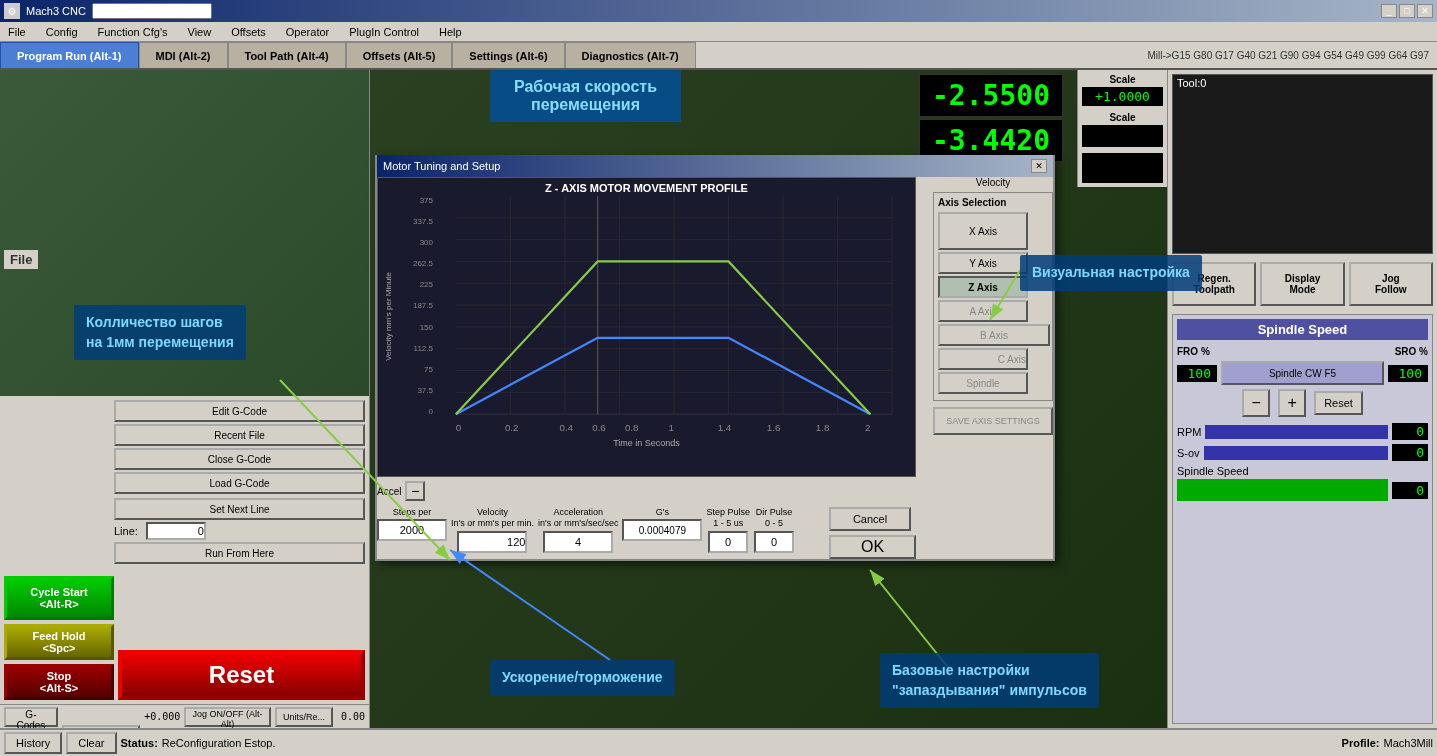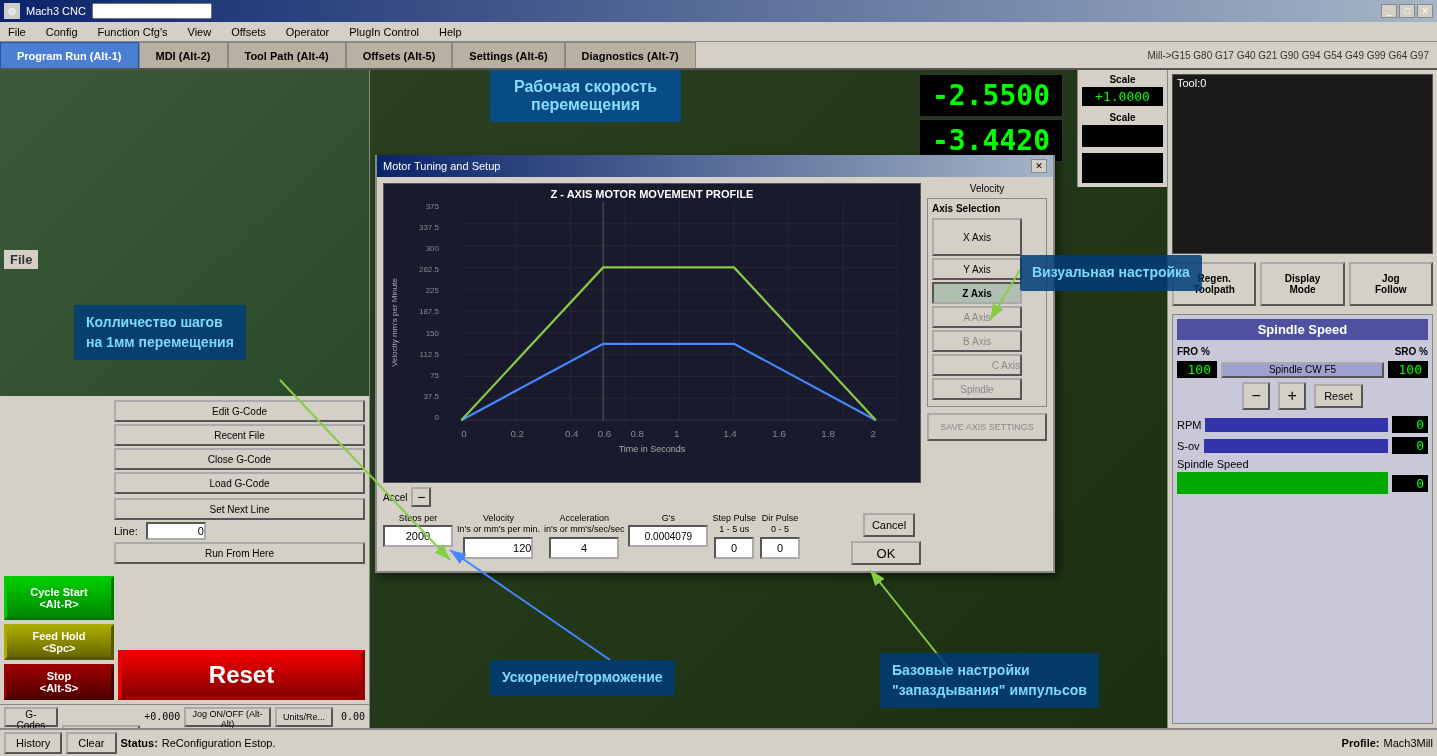--- a/index.html
+++ b/index.html
@@ -80,23 +80,22 @@
       padding: 0 6px; color: white; font-size: 11px;
     }
     .dialog-close-btn {
       width: 16px; height: 14px;
       background: #d4d0c8; border: 1px solid #888;
       font-size: 9px; cursor: pointer;
       display: flex; align-items: center; justify-content: center;
       color: black;
     }
     .dialog-content {
-      padding: 6px;
       display: flex;
-      gap: 6px;
+      gap: 17px;
     }
     .dialog-left {
       flex: 1;
     }
     .dialog-right {
       width: 120px;
     }
     .chart-area {
       background: #1a1a2e;
       border: 1px solid #555;
@@ -284,21 +283,21 @@
       <div style="background:#c8c8d8; margin:4px; padding:4px; border:1px solid #888; flex:1;">
         <div style="text-align:center; font-size:13px; font-weight:bold; background:#5050a0; color:white; padding:3px; margin-bottom:6px;">Spindle Speed</div>
 
         <div style="display:flex; gap:8px; margin-bottom:4px;">
           <span style="font-size:10px; font-weight:bold;">FRO %</span>
           <span style="font-size:10px; font-weight:bold; margin-left:auto;">SRO %</span>
         </div>
 
         <div style="display:flex; align-items:center; gap:4px; margin-bottom:4px;">
           <div style="background:black; color:#00ff00; font-family:monospace; font-size:13px; padding:1px 6px; min-width:40px; text-align:right;">100</div>
-          <button style="flex:1; height:16px; background:#a0a0d0; border:2px outset #aaa; font-size:10px; cursor:pointer;">Spindle CW F5</button>
+          <button style="flex:1; height:24px; background:#a0a0d0; border:2px outset #aaa; font-size:10px; cursor:pointer;">Spindle CW F5</button>
           <div style="background:black; color:#00ff00; font-family:monospace; font-size:13px; padding:1px 6px; min-width:40px; text-align:right;">100</div>
         </div>
 
         <div style="display:flex; align-items:center; gap:8px; margin-bottom:6px; justify-content:center;">
           <button style="width:28px; height:28px; background:#d4d0c8; border:2px outset #aaa; font-size:16px; cursor:pointer;">−</button>
           <button style="width:28px; height:28px; background:#d4d0c8; border:2px outset #aaa; font-size:16px; cursor:pointer;">+</button>
           <button style="height:24px; padding:0 8px; background:#d4d0c8; border:2px outset #aaa; font-size:11px; cursor:pointer;">Reset</button>
         </div>
 
         <div style="display:flex; align-items:center; gap:4px; margin-bottom:4px;">
@@ -446,37 +445,37 @@
           <span style="font-size:9px; text-align:center; line-height:1.2;">Step Pulse<br>1 - 5 us</span>
           <input type="text" style="width: 40px; height: 22px; background: white; border: 2px inset rgb(170, 170, 170); font-size: 11px; text-align: center;" value="0">
         </div>
 
         <div style="display:flex; flex-direction:column; align-items:center; gap:2px;">
           <span style="font-size:9px; text-align:center; line-height:1.2;">Dir Pulse<br>0 - 5</span>
           <input type="text" style="width: 40px; height: 22px; background: white; border: 2px inset rgb(170, 170, 170); font-size: 11px; text-align: center;" value="0">
         </div>
 
         <div style="display:flex; flex-direction:column; gap:4px; margin-left:auto; justify-content:flex-end;">
-          <button style="width:52px; height:24px; background:#d4d0c8; border:2px outset #aaa; font-size:11px; cursor:pointer;margin-left:12px;">Cancel</button>
-          <button style="width:70px; height:24px; background:#d4d0c8; border:2px outset #aaa; font-size:13px; cursor:pointer;">OK</button>
+          <button style="width:82px; height:24px; background:#d4d0c8; border:2px outset #aaa; font-size:11px; cursor:pointer;">Cancel</button>
+          <button style="width:87px; height:24px; background:#d4d0c8; border:2px outset #aaa; font-size:16px; cursor:pointer;">OK</button>
         </div>
       </div>
     </div>
 
     <div class="dialog-right">
       <span style="font-size:10px; text-align:center; display:block; margin-bottom:4px;">Velocity</span>
 
       
       <div style="border:1px solid #888; padding:4px;">
         <div style="font-size:10px; font-weight:bold; margin-bottom:4px;">Axis Selection</div>
         <button style="display:block; width:90px; height:38px; margin:2px 0; background:#d4d0c8; border:2px outset #aaa; font-size:10px; cursor:pointer;">X Axis</button>
         <button style="display:block; width:90px; height:22px; margin:2px 0; background:#d4d0c8; border:2px outset #aaa; font-size:10px; cursor:pointer;">Y Axis</button>
         <button style="display:block; width:90px; height:22px; margin:2px 0; background:#b0c0b0; border:2px inset #aaa; font-size:10px; cursor:pointer; font-weight:bold;">Z Axis</button>
         <button style="display:block; width:90px; height:22px; margin:2px 0; background:#d4d0c8; border:2px outset #aaa; font-size:10px; cursor:pointer; color:#888;">A Axis</button>
-        <button style="display:block; width:90px; height:22px; margin:2px 0; background:#d4d0c8; border:2px outset #aaa; font-size:10px; cursor:pointer; color:#888;">B Axis</button>
+        <button style="display:block; width:112px; height:22px; margin:2px 0; background:#d4d0c8; border:2px outset #aaa; font-size:10px; cursor:pointer; color:#888;">B Axis</button>
         <button style="display:block; width:90px; height:22px; margin:2px 0; background:#d4d0c8; border:2px outset #aaa; font-size:10px; cursor:pointer; color:#888;text-align:right;">C Axis</button>
         <button style="display:block; width:90px; height:22px; margin:2px 0; background:#d4d0c8; border:2px outset #aaa; font-size:10px; cursor:pointer; color:#888;">Spindle</button>
       </div>
 
       
       <button style="width:100%; height:28px; background:#d4d0c8; border:2px outset #aaa; font-size:9px; cursor:pointer; margin-top:6px; color:#888;">SAVE AXIS SETTINGS</button>
     </div>
 
   </div>
 </div>

